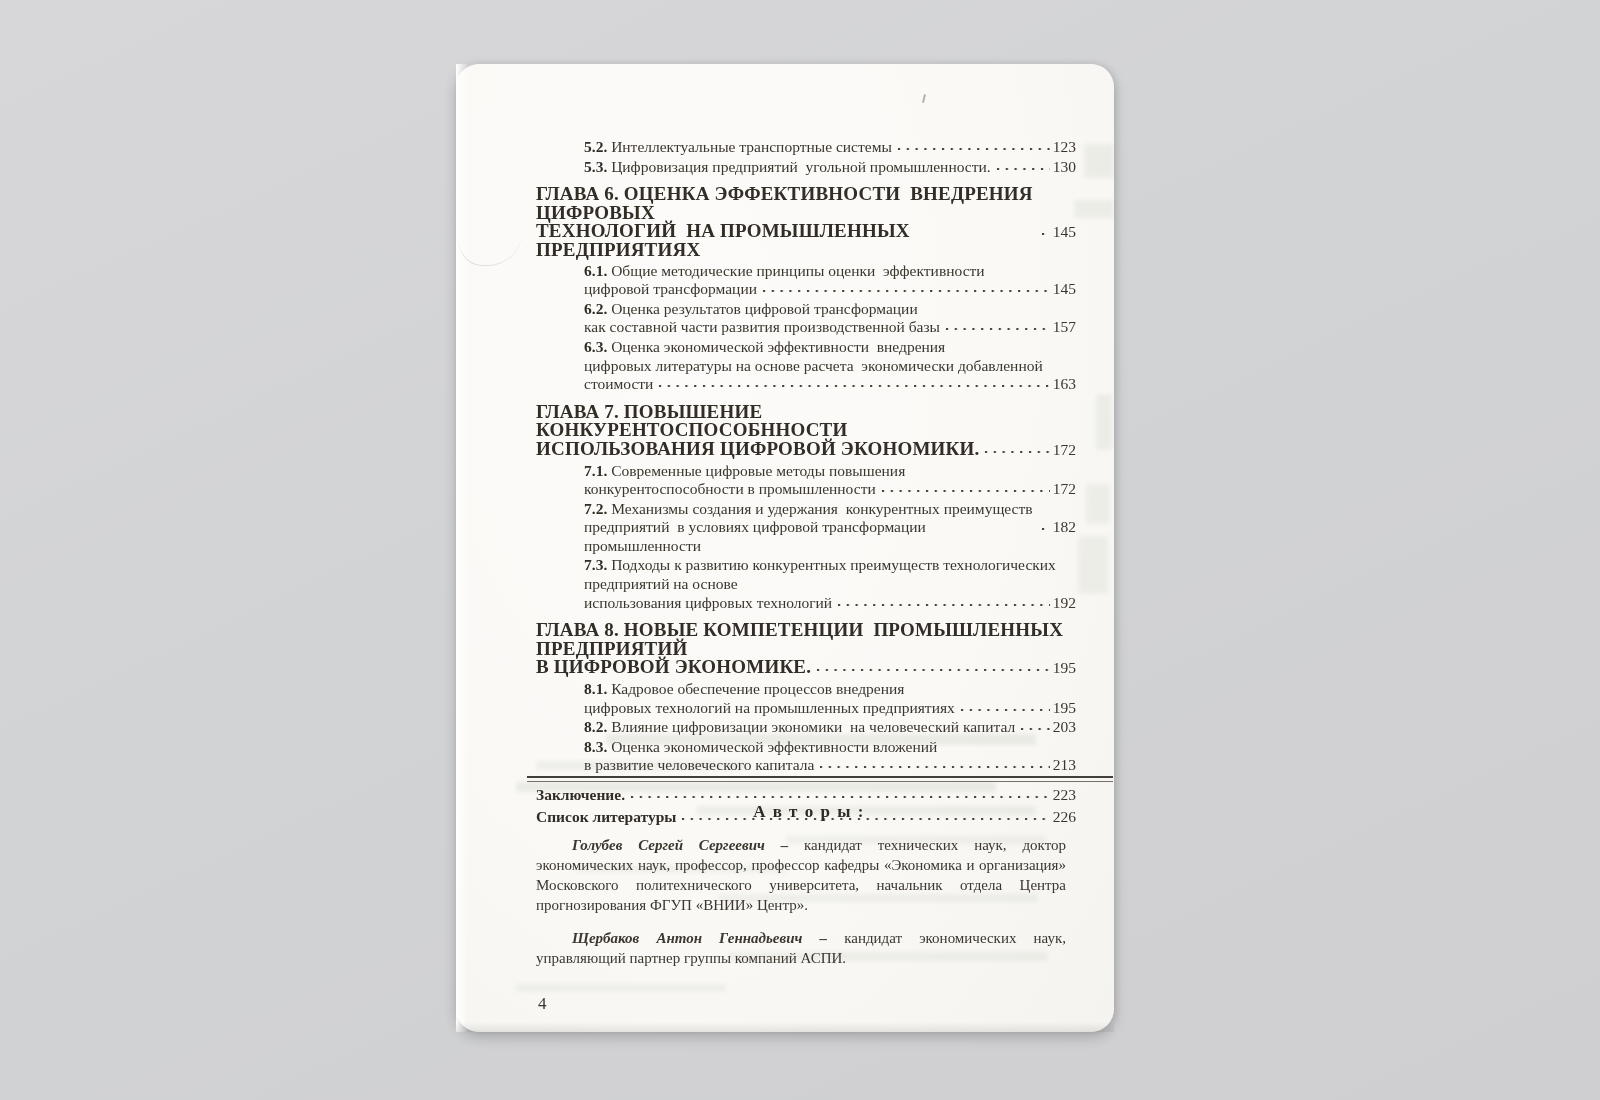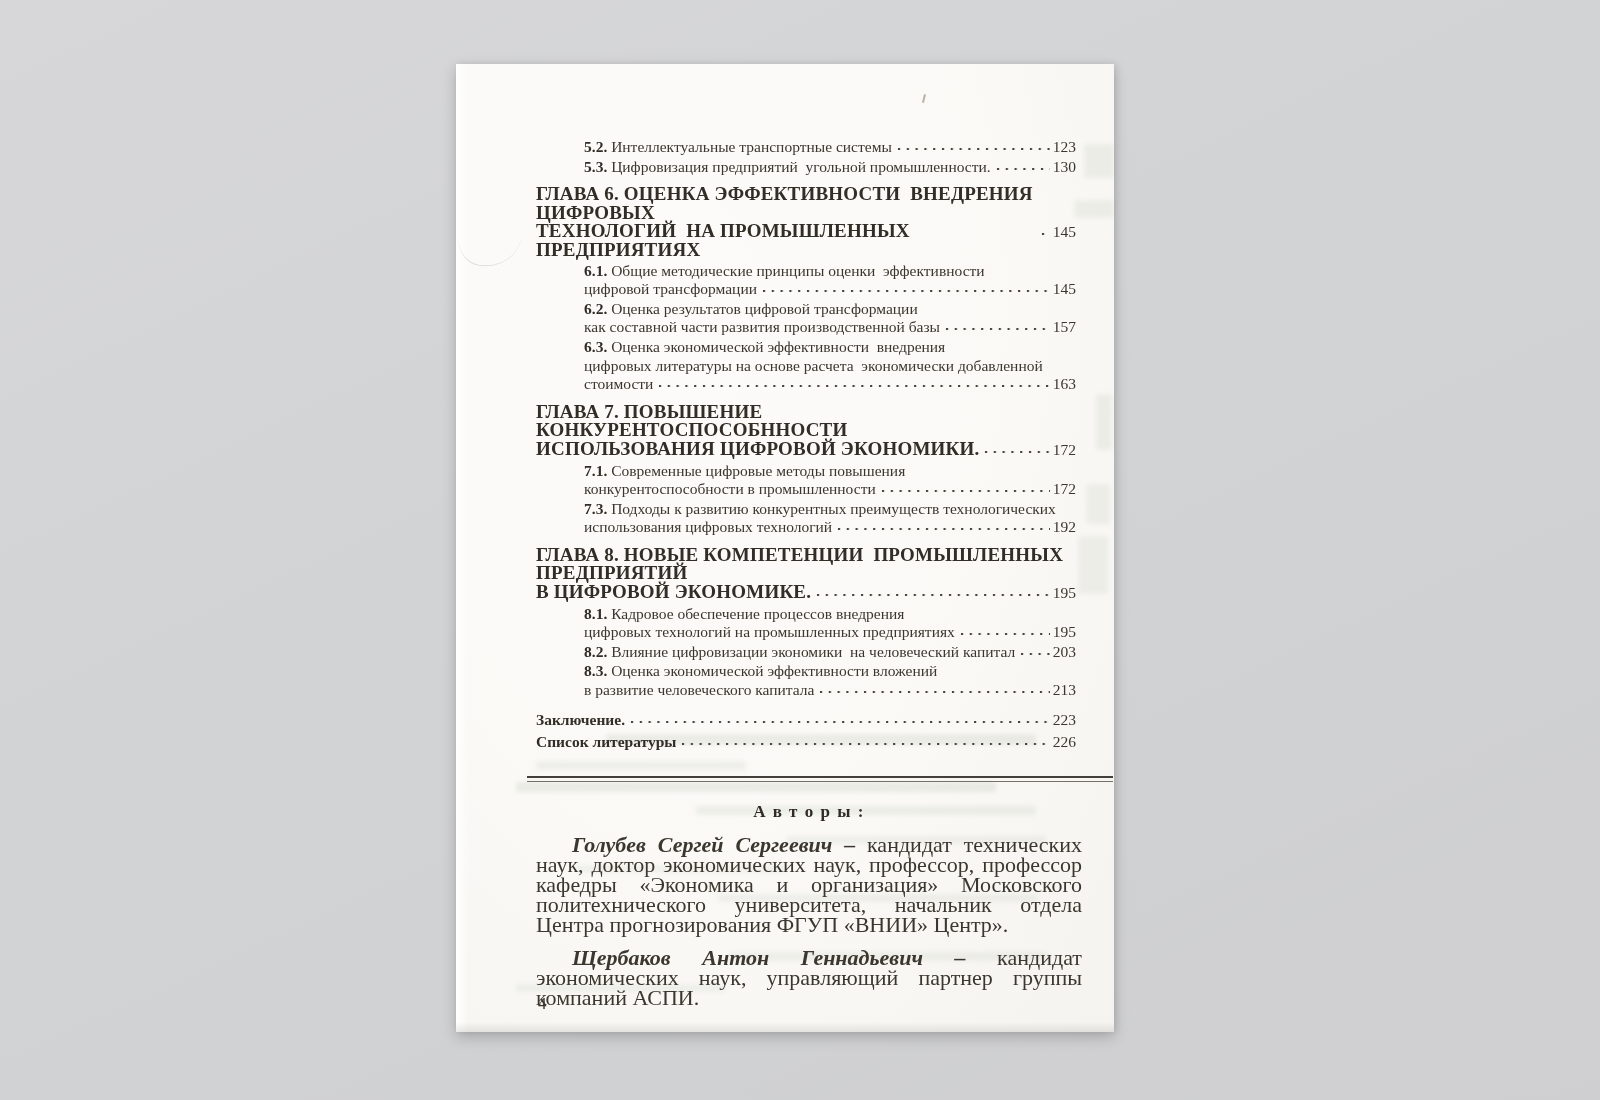--- a/index.html
+++ b/index.html
@@ -11,20 +11,21 @@
   }
   .canvas{
     position:relative;width:1600px;height:1100px;
     background:linear-gradient(155deg,#d7d7d9 0%,#d2d3d5 45%,#cfcfd2 100%);
   }
   .page{
     position:absolute;left:456px;top:64px;width:658px;height:968px;
     background:
       radial-gradient(ellipse at 35% 25%, #fcfbf9 0%, #faf9f6 55%, #f4f3ef 100%);
     box-shadow:0 5px 14px rgba(0,0,0,0.20), 2px 0 6px rgba(0,0,0,0.08);
+    border-radius:23px;
   }
   .page::before{ 
     content:"";position:absolute;left:0;top:0;bottom:0;width:13px;
     background:linear-gradient(to right,#ffffff 0%,rgba(255,255,255,0) 100%);
   }
   .page::after{ 
     content:"";position:absolute;left:0;right:0;bottom:0;height:10px;
     background:linear-gradient(to top,rgba(120,120,115,0.16),rgba(120,120,115,0));
   }
   .crease{
@@ -67,22 +68,22 @@
   .rule{
     position:absolute;left:71px;right:1px;top:712px;height:3px;
     border-top:2px solid #43403a;border-bottom:1px solid #757166;
   }
   .authors{position:absolute;left:80px;top:738px;width:546px;color:#3b362e;}
   .authors-heading{
     text-align:center;font-weight:700;font-size:17px;
     letter-spacing:1.5px;margin:0 0 13px 0;color:#2f2b24;
   }
   .author-par{
-    font-size:22px;line-height:20px;text-align:justify;
-    text-indent:36px;margin:0 0 13px 0;
+    font-size:15px;line-height:20px;text-align:justify;
+    text-indent:36px;margin:0 16px 13px 0;
   }
   .author-name{font-weight:700;font-style:italic;}
   .pagenum{position:absolute;left:82px;top:930px;font-size:17px;color:#3b362e;}
 </style>
 </head>
 <body>
 
 <div class="canvas">
   <div class="page">
     <div class="crease"></div>
@@ -176,21 +177,34 @@
             <span class="txt"><span class="num">7.1. </span>Современные цифровые методы повышения</span>
           </div>
           <div class="line">
             <span class="txt">конкурентоспособности в промышленности</span>
             <span class="leader"></span>
             <span class="pg">172</span>
           </div>
         </div>
         <div class="entry item">
           <div class="line">
+            <span class="txt"><span class="num">7.2. </span>Механизмы создания и удержания  конкурентных преимуществ</span>
+          </div>
+          <div class="line">
+            <span class="txt">предприятий  в условиях цифровой трансформации промышленности</span>
+            <span class="leader"></span>
+            <span class="pg">182</span>
+          </div>
+        </div>
+        <div class="entry item">
+          <div class="line">
             <span class="txt"><span class="num">7.3. </span>Подходы к развитию конкурентных преимуществ технологических</span>
+          </div>
+          <div class="line">
+            <span class="txt">предприятий на основе</span>
           </div>
           <div class="line">
             <span class="txt">использования цифровых технологий</span>
             <span class="leader"></span>
             <span class="pg">192</span>
           </div>
         </div>
         <div class="entry chapter">
           <div class="line">
             <span class="txt">ГЛАВА 8. НОВЫЕ КОМПЕТЕНЦИИ  ПРОМЫШЛЕННЫХ ПРЕДПРИЯТИЙ</span>

